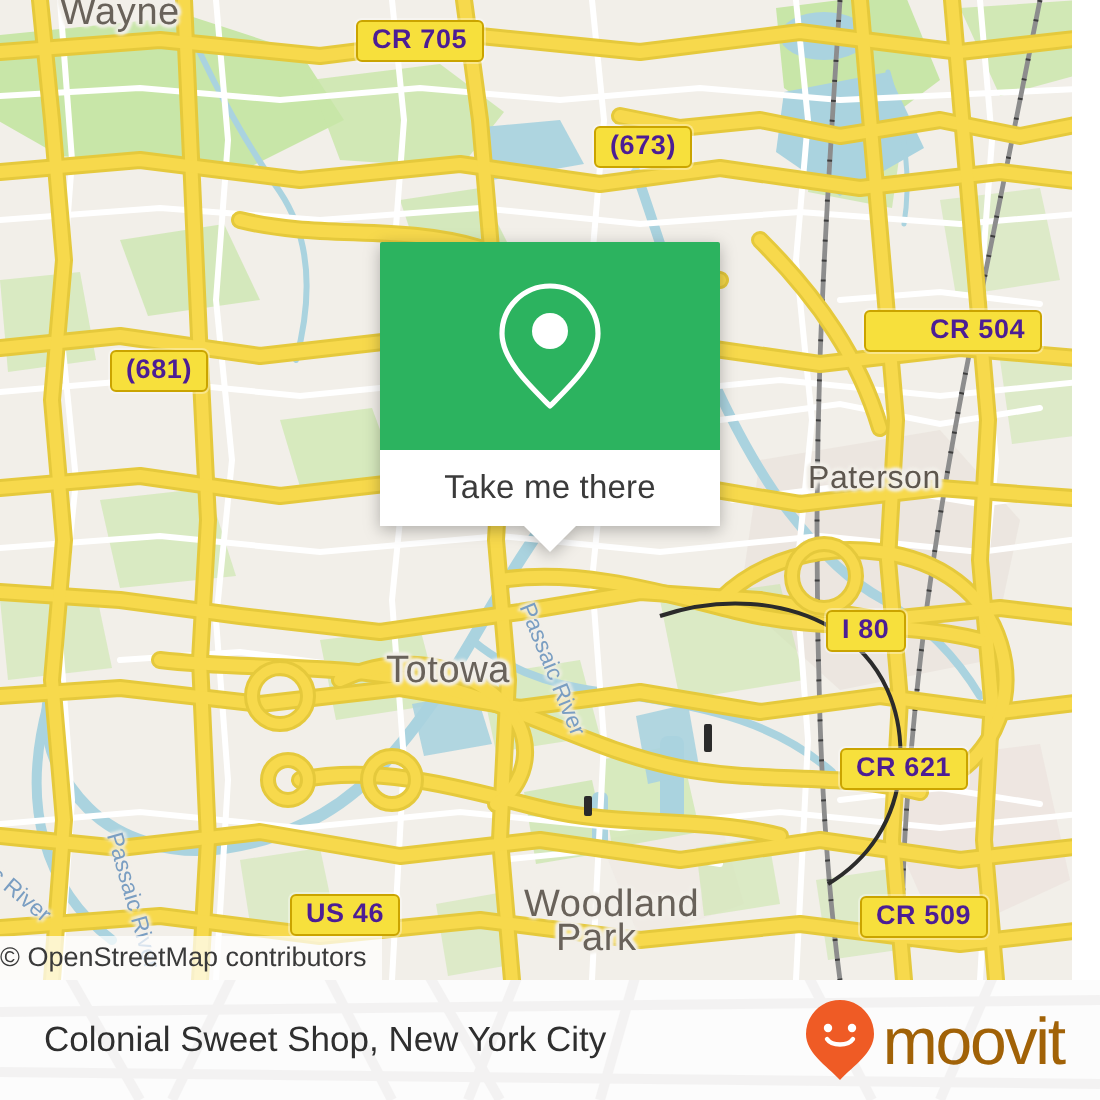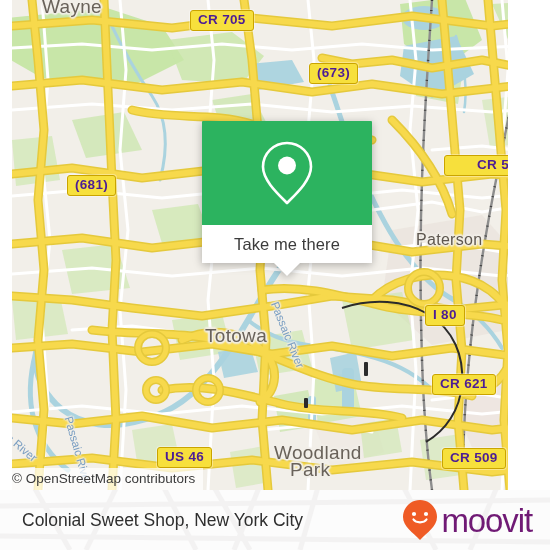--- a/index.html
+++ b/index.html
@@ -6,24 +6,23 @@
   html, body { width:550px; height:550px; }
   body {
     font-family: "Liberation Sans", sans-serif;
     background:#ffffff;
     overflow:hidden;
     position:relative;
   }
 
   
   #map-area {
-    position:absolute; left:0; top:0; width:496px; height:490px;
+    position:absolute; left:0; top:0; width:536px; height:490px;
     background:#f2efe9;
     overflow:hidden;
-    margin-left:12px;
   }
   #map-svg { position:absolute; left:0; top:0; }
 
   
   #osm-attrib {
     position:absolute; left:0; top:468px;
     height:22px; line-height:22px;
     padding:0 8px 0 0;
     background:rgba(255,255,255,0.72);
     color:#3a3a3a;
@@ -127,21 +126,21 @@
     z-index:3;
   }
   #brand {
     position:absolute; right:18px; top:50%;
     transform:translateY(-50%);
     display:flex; align-items:center;
     z-index:3;
   }
   #brand-mark { margin-right:2px; display:block; }
   #brand-name {
-    color:#701a75;
+    color:#a16207;
     font-size:33px;
     letter-spacing:-1.1px;
     line-height:33px;
   }
 </style>
 </head>
 <body>
 
 <div id="map-area">
 

